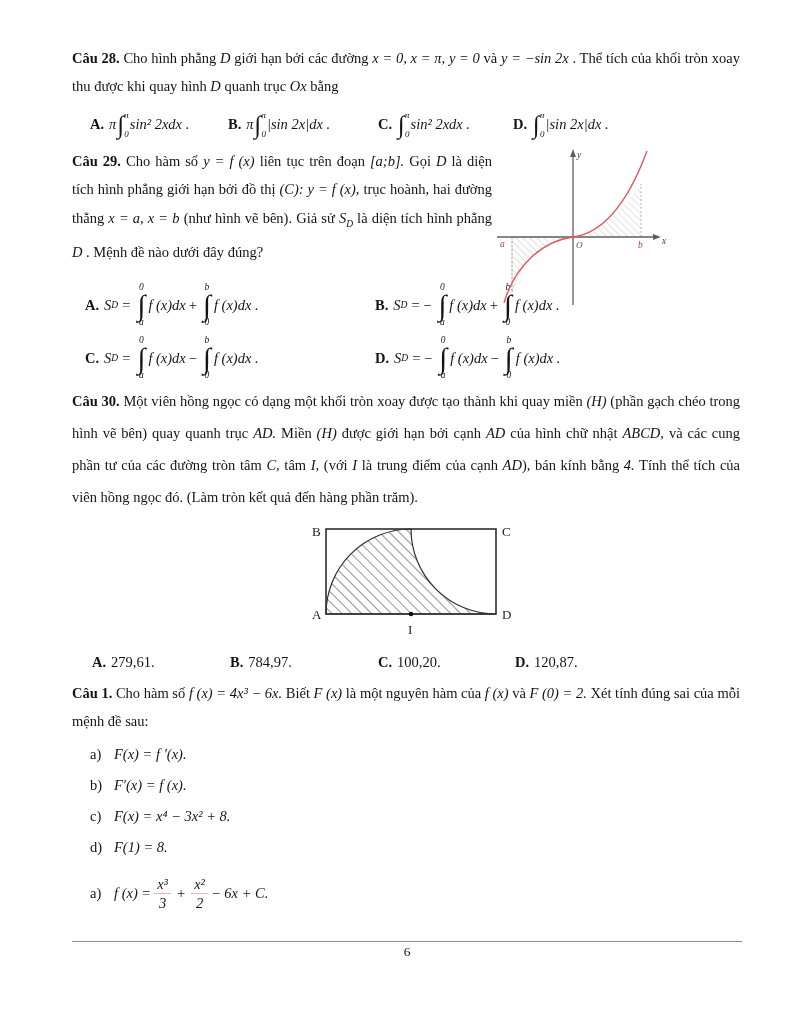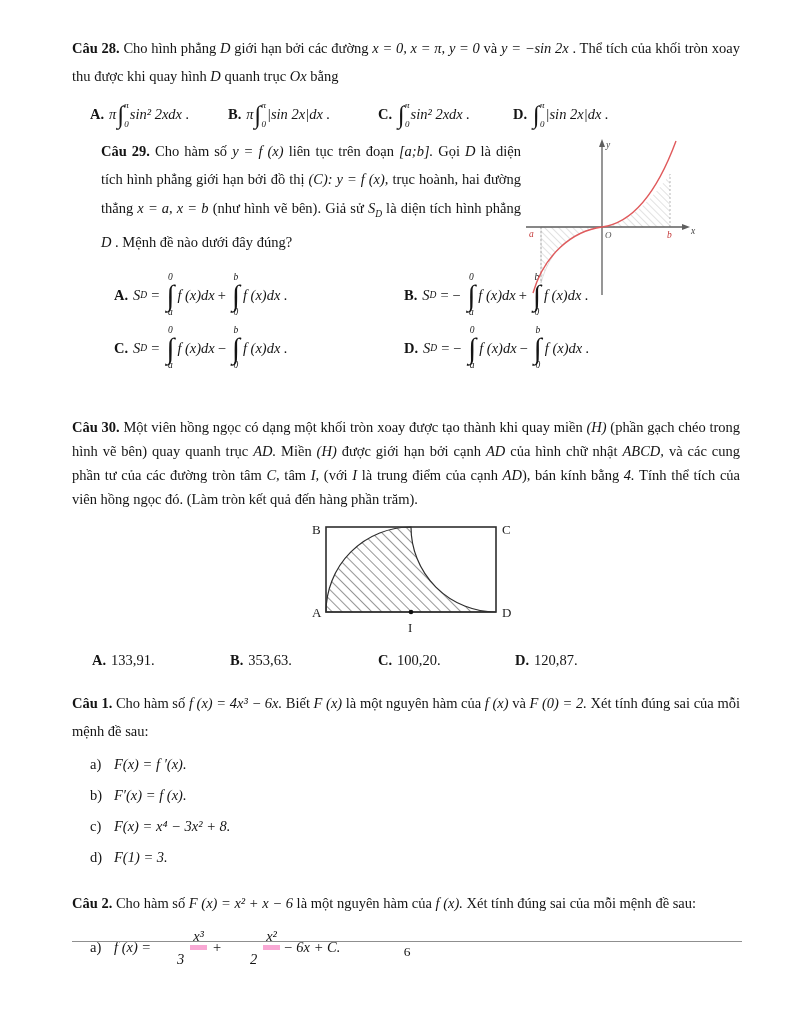--- a/index.html
+++ b/index.html
@@ -1,59 +1,59 @@
 <!DOCTYPE html>
 <html><head>
 <meta charset="utf-8">
 <style>
   html,body{margin:0;padding:0;background:#e8e8e8;}
   .page{position:relative;width:792px;height:1024px;background:#ffffff;overflow:hidden;
         font-family:"Liberation Serif","DejaVu Serif",serif;color:#141414;font-size:14.5px;}
-  .content{position:absolute;left:72px;top:34px;width:668px;}
+  .content{position:absolute;left:72px;top:44px;width:668px;}
   p{margin:0;}
   .para{line-height:28px;text-align:justify;}
-  .para30{line-height:24px;margin-top:40px;}
+  .para30{line-height:32px;}
   .qlabel{font-weight:bold;}
   .mi{font-style:italic;}
   sub.mi{font-size:9.5px;}
   
   .opts-row{display:flex;align-items:center;padding-left:18px;margin-top:5px;height:38px;}
   .opt28{display:flex;align-items:center;}
   .opt-lbl{font-weight:bold;margin-right:5px;}
   .w1{width:138px}.w2{width:150px}.w3{width:135px}
   .iinline{display:inline-flex;align-items:center;margin:0 1px;}
   .iinline .sym{font-size:25px;line-height:1;font-style:normal;}
   .iinline .lims{display:flex;flex-direction:column;justify-content:space-between;height:28px;
                  font-size:9px;font-style:italic;line-height:1;padding:2px 0 1px 0;}
   
-  .q29{position:relative;margin-top:4px;margin-left:29px;}
+  .q29{position:relative;margin-top:4px;}
   .q29-text{width:420px;line-height:28.4px;text-align:justify;}
   .fig29{position:absolute;left:423px;top:0;width:175px;height:162px;}
   .opts29{margin-top:12px;}
   .opt29row{display:flex;align-items:center;height:53px;padding-left:13px;}
   .opt29{display:flex;align-items:center;}
   .c1{width:290px;}
   .istack{display:inline-flex;flex-direction:column;align-items:center;line-height:1;margin:0 2px;}
   .istack .lim{font-size:9.5px;font-style:italic;line-height:1;height:9px;}
   .istack .sym{font-size:29px;line-height:.9;padding:0 1px;font-style:normal;}
   .eq{padding:0 4px;}
   .op{padding:0 3px;}
   
   .fig30wrap{margin:8px 0 0 236px;width:212px;}
   .opts30{display:flex;align-items:center;padding-left:20px;margin-top:8px;height:24px;}
   .o30a{width:138px}.o30b{width:148px}.o30c{width:137px}
   
   .dang{font-weight:bold;margin-top:12px;line-height:26px;}
-  .para1{margin-top:16px;}
+  .para1{margin-top:4px;}
   .items{margin-top:4px;}
   .item{display:flex;align-items:center;height:31px;padding-left:18px;}
   .item .ilbl{width:24px;}
   .fracline{display:flex;align-items:center;padding-left:18px;margin-top:8px;height:46px;}
   .frac{display:inline-flex;flex-direction:column;align-items:center;line-height:1.25;margin:0 3px;font-style:italic;}
-  .frac .num{border-bottom:5px solid #f9a8d4;padding:0 3px;margin-left:36px;}
+  .frac .num{border-bottom:1px solid #f9a8d4;padding:0 3px;}
   
   .footer{position:absolute;left:72px;width:670px;top:941px;border-top:1px solid #8f8f8f;
           text-align:center;font-size:13.5px;padding-top:2px;}
   svg text{font-family:"Liberation Serif","DejaVu Serif",serif;}
 </style>
 </head>
 <body>
 
 <div class="page">
   <div class="content">
@@ -242,25 +242,25 @@
           <text x="194" y="15" font-size="13" fill="#222" font-family="Liberation Sans, sans-serif">C</text>
           <text x="4" y="98" font-size="13" fill="#222" font-family="Liberation Sans, sans-serif">A</text>
           <text x="194" y="98" font-size="13" fill="#222" font-family="Liberation Sans, sans-serif">D</text>
           <text x="100" y="113" font-size="13" fill="#222" font-family="Liberation Sans, sans-serif">I</text>
         </svg>
       </div>
 
       <div class="opts30">
         <span class="opt28 o30a">
             <span class="opt-lbl">A.</span>
-            <span>133,91.</span>
+            <span>279,61.</span>
           </span>
         <span class="opt28 o30b">
             <span class="opt-lbl">B.</span>
-            <span>353,63.</span>
+            <span>784,97.</span>
           </span>
         <span class="opt28 o30c">
             <span class="opt-lbl">C.</span>
             <span>100,20.</span>
           </span>
         <span class="opt28">
             <span class="opt-lbl">D.</span>
             <span>120,87.</span>
           </span>
       </div>
@@ -277,27 +277,26 @@
         <p class="item">
             <span class="ilbl">b)</span>
             <span class="mi">F′(x) = f (x).</span>
           </p>
         <p class="item">
             <span class="ilbl">c)</span>
             <span class="mi">F(x) = x⁴ − 3x² + 8.</span>
           </p>
         <p class="item">
             <span class="ilbl">d)</span>
-            <span class="mi">F(1) = 3.</span>
+            <span class="mi">F(1) = 8.</span>
           </p>
       </div>
     </section>
 
     <section>
-      <p class="para para1"><span class="qlabel">Câu 2.</span><span> </span><span><span>Cho hàm số </span><span class="mi">F (x) = x² + x − 6</span><span> là một nguyên hàm của </span><span class="mi">f (x).</span><span> Xét tính đúng sai của mỗi mệnh đề sau:</span></span></p>
       <div class="fracline">
         <span class="ilbl" style="width:24px;">a)</span>
         <span class="mi">f (x) =</span>
         <span class="frac">
             <span class="num">x³</span>
             <span class="den">3</span>
           </span>
         <span class="op">+</span>
         <span class="frac">
             <span class="num">x²</span>

